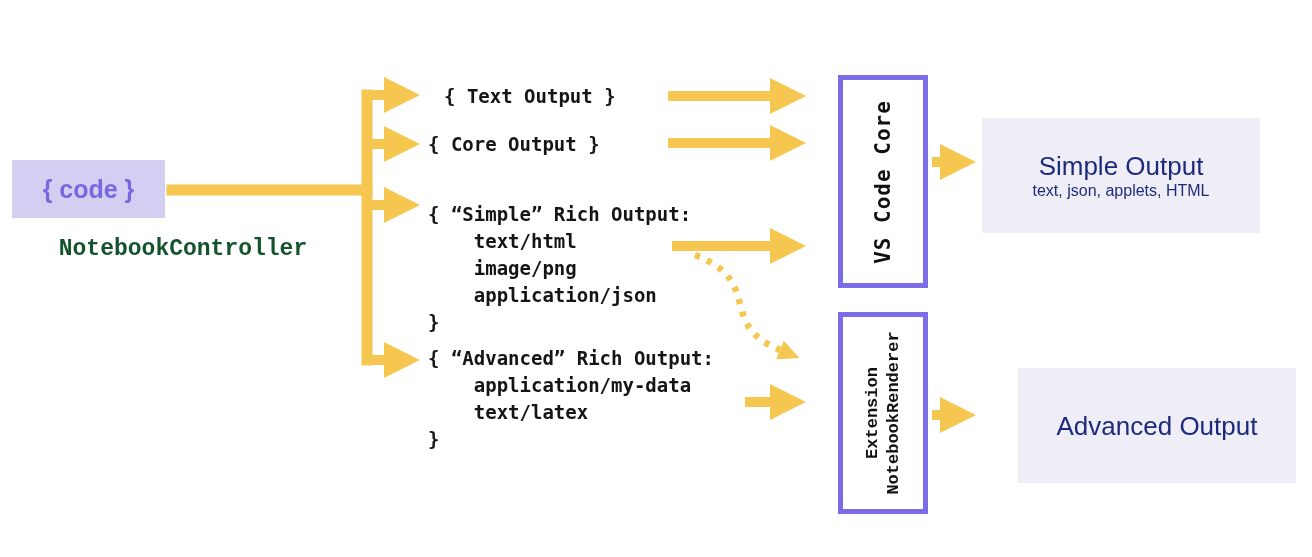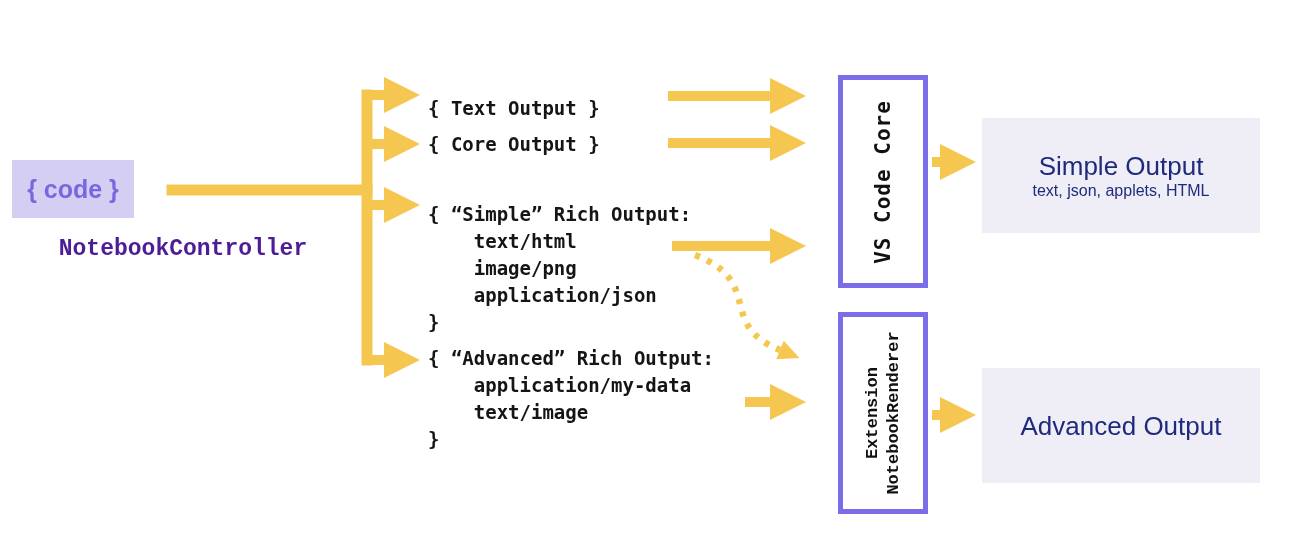--- a/index.html
+++ b/index.html
@@ -21,43 +21,43 @@
   #flow{position:absolute;inset:0;width:1312px;height:557px;}
   #flow line{stroke:var(--arrow);stroke-width:10;}
   #flow line.thick{stroke-width:11;}
   #flow .sq{stroke-linecap:square;}
   #flow marker path{fill:var(--arrow);}
   #flow path.dotted{
     fill:none;stroke:var(--arrow);stroke-width:6.5;
     stroke-dasharray:5 8;stroke-linecap:butt;
   }
   .code-box{
-    position:absolute;left:12px;top:160px;width:122px;height:58px;
+    position:absolute;left:12px;top:160px;width:153px;height:58px;
     background:var(--code-bg);
     display:flex;align-items:center;justify-content:center;
   }
   .code-box span{
     color:var(--code-text);
     font-weight:bold;font-size:25px;
     font-family:"Liberation Sans", sans-serif;
   }
   .controller-label{
     position:absolute;left:28px;top:236px;width:310px;
     text-align:center;
     font-family:"Liberation Mono", monospace;
-    font-weight:bold;font-size:23px;color:#4c1d95;
+    font-weight:bold;font-size:23px;color:#14532d;
     white-space:nowrap;
   }
   .mime-block{
     position:absolute;left:428px;
     font-family:"DejaVu Sans Mono", monospace;
     font-weight:bold;font-size:19px;color:#151515;
     line-height:27px;white-space:pre;
   }
-  .mb1{top:95px;}
+  .mb1{top:83px;margin-left:16px;}
   .mb2{top:131px;}
   .mb3{top:201px;}
   .mb4{top:345px;}
   .vbox{
     position:absolute;left:838px;width:90px;
     border:5px solid var(--box-border);
     background:#fff;box-sizing:border-box;
     display:flex;align-items:center;justify-content:center;
   }
   .vbox-core{top:75px;height:213px;}
@@ -74,21 +74,21 @@
     font-family:"Liberation Mono", monospace;
     font-weight:bold;font-size:17px;line-height:21px;
   }
   .result-box{
     position:absolute;left:982px;width:278px;height:115px;
     background:var(--result-bg);
     display:flex;flex-direction:column;align-items:center;justify-content:center;
     color:var(--result-text);text-align:center;
   }
   .result-simple{top:118px;}
-  .result-advanced{top:368px;}
+  .result-advanced{top:368px;margin-left:36px;}
   .result-title{font-size:26px;line-height:30px;}
   .result-sub{font-size:16px;line-height:20px;white-space:pre;}
 </style>
 </head>
 <body>
 
 <div id="canvas">
 
   <svg id="flow" viewBox="0 0 1312 557" xmlns="http://www.w3.org/2000/svg">
     <defs>
@@ -128,21 +128,21 @@
 
   <div class="mime-block mb1">{ Text Output }</div>
   <div class="mime-block mb2">{ Core Output }</div>
   <div class="mime-block mb3">{ “Simple” Rich Output:
     text/html
     image/png
     application/json
 }</div>
   <div class="mime-block mb4">{ “Advanced” Rich Output:
     application/my-data
-    text/image
+    text/latex
 }</div>
 
   <div class="vbox vbox-core">
     <span class="vtext vtext-core">VS Code Core</span>
   </div>
   <div class="vbox vbox-ext">
     <span class="vtext vtext-ext">Extension
 NotebookRenderer</span>
   </div>
 

